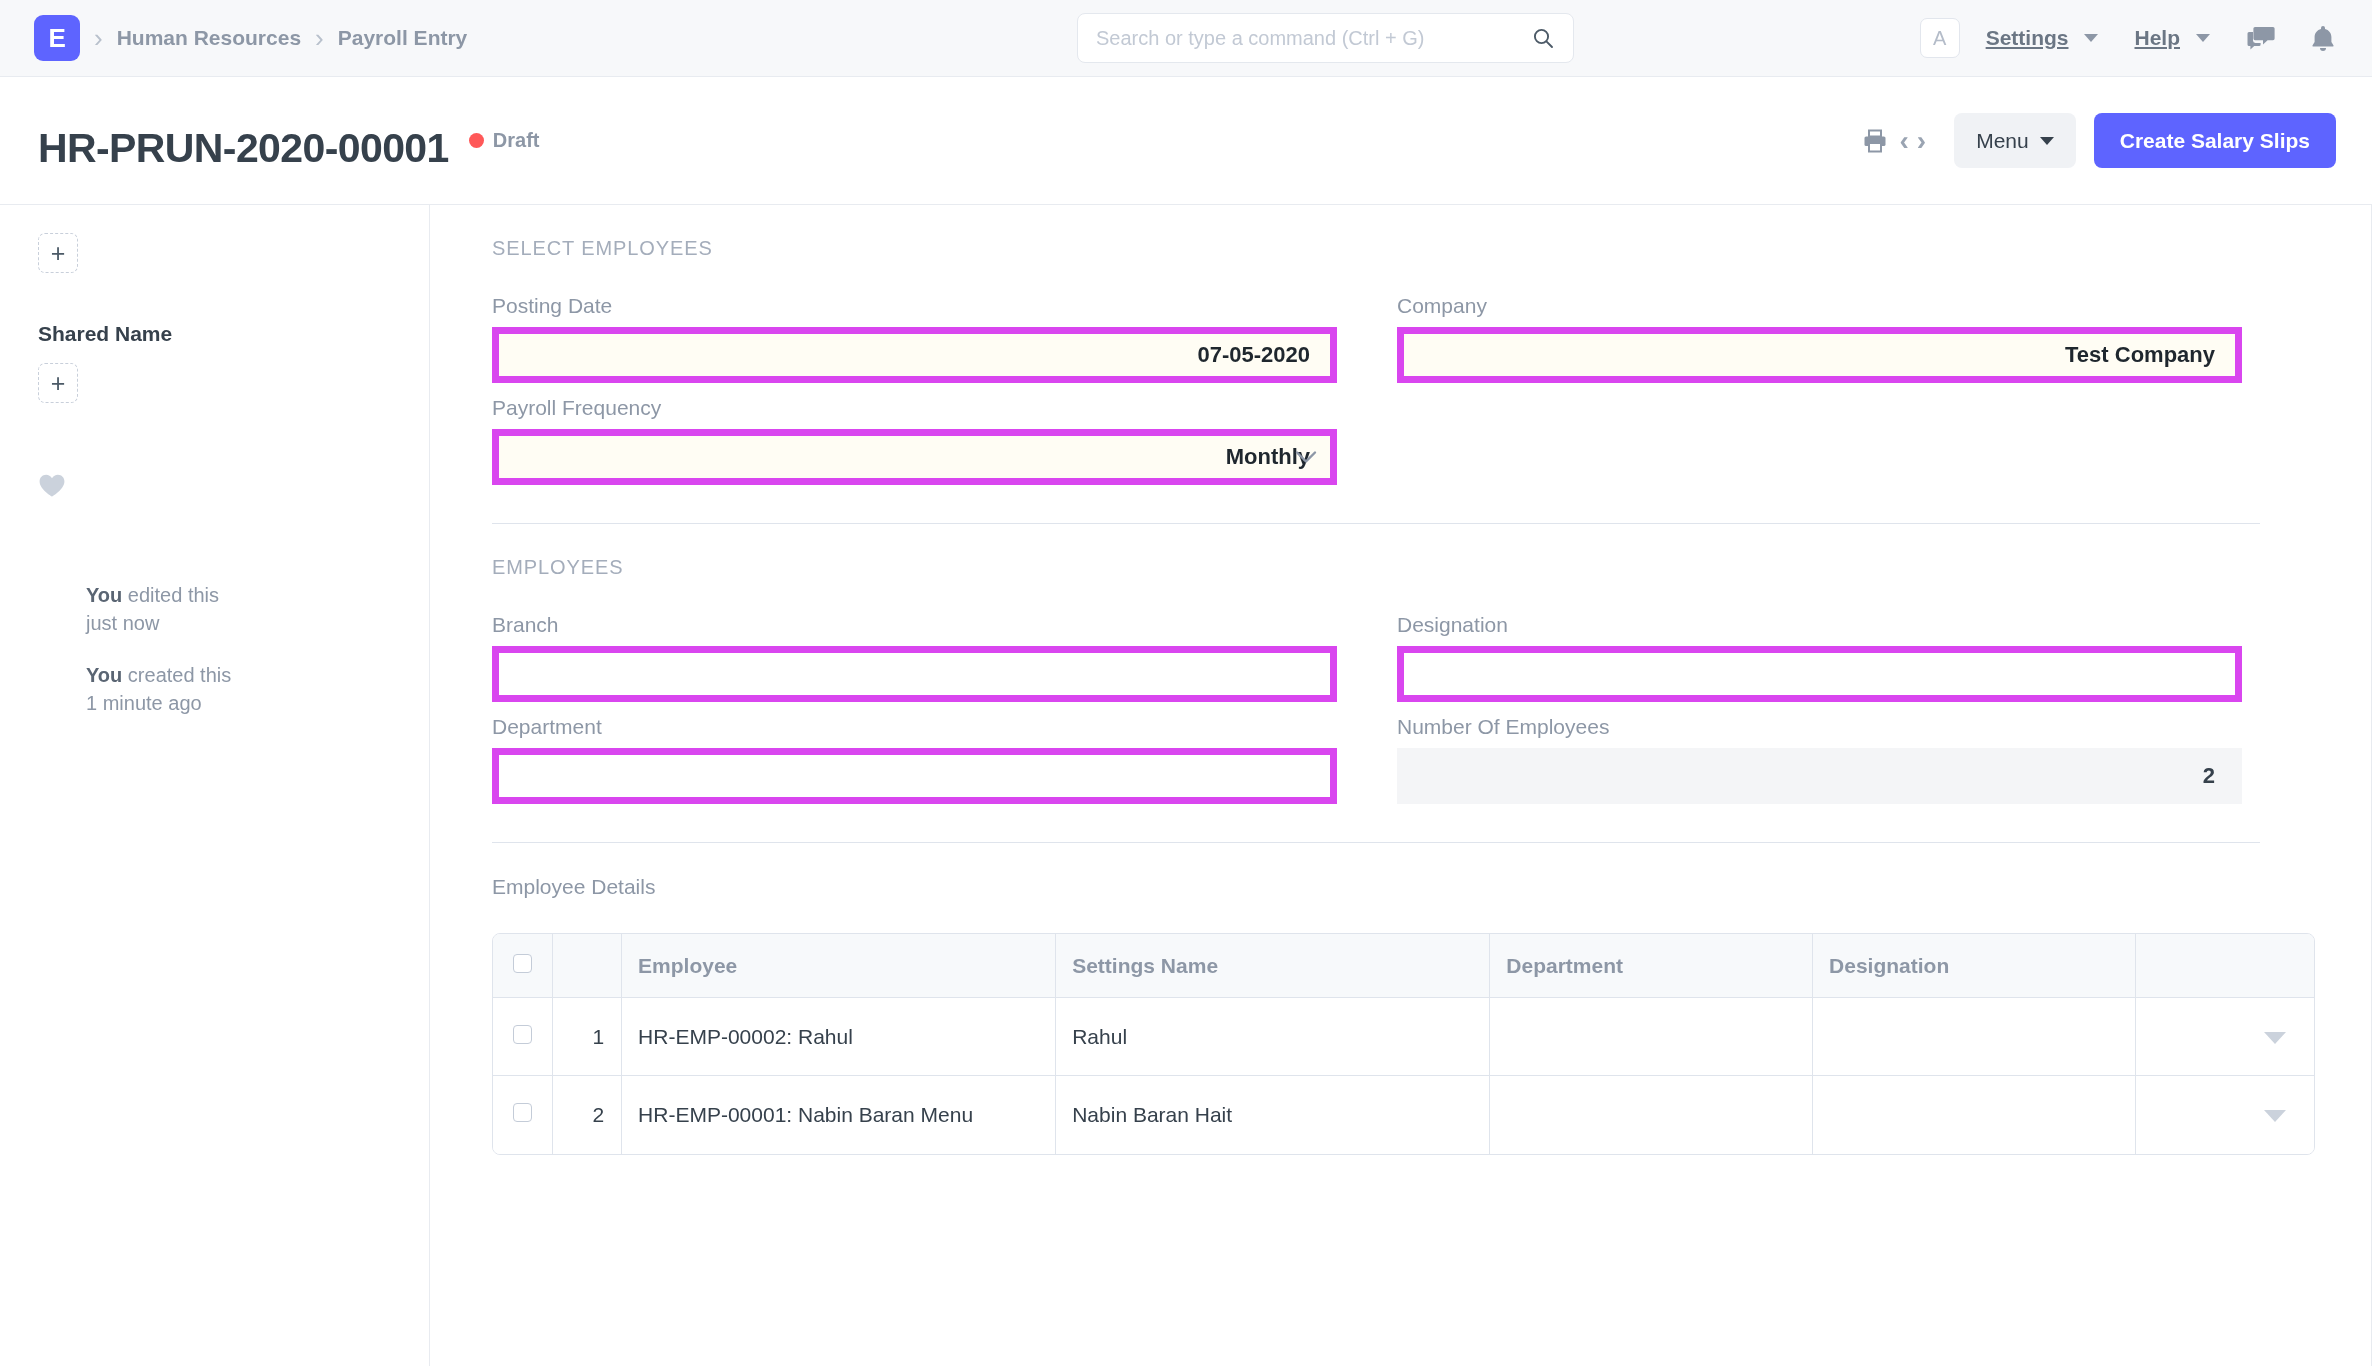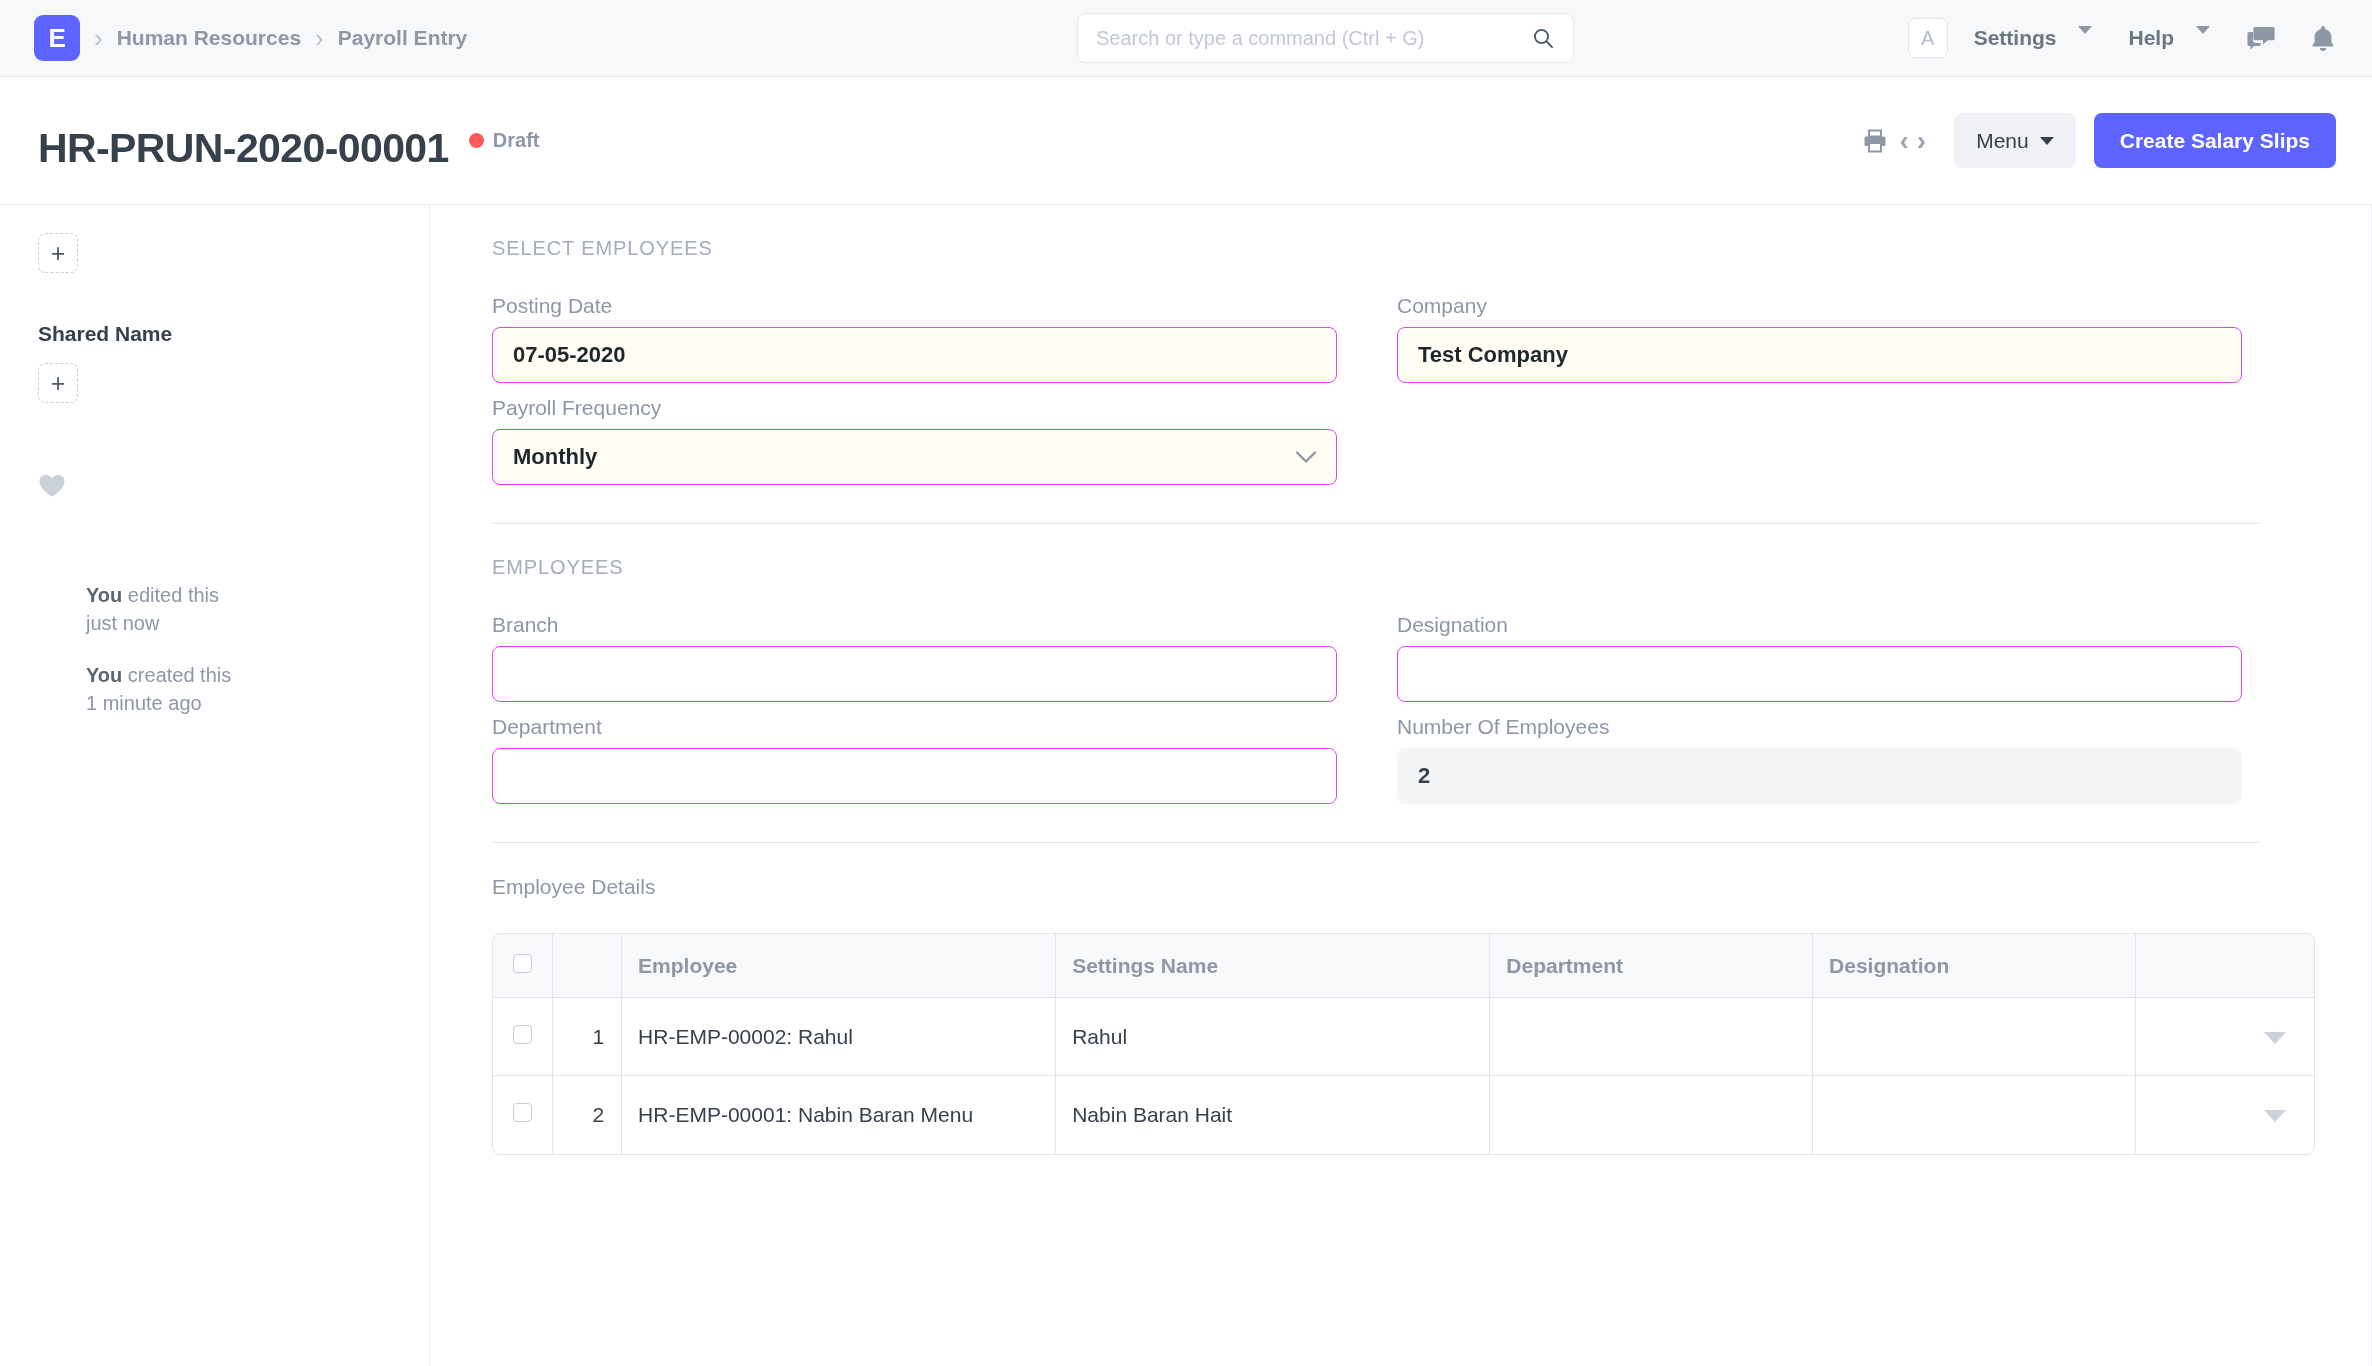--- a/index.html
+++ b/index.html
@@ -69,23 +69,23 @@
   .avatar-box {
     width: 40px; height: 40px;
     border: 1px solid #e2e6ed;
     border-radius: 7px;
     background: #fff;
     display: flex; align-items: center; justify-content: center;
     color: #b4bcc9; font-size: 20px;
     margin-right: 26px;
   }
   .nav-drop {
-    display: flex; gap: 22px;
+    display: flex; align-items: center; gap: 16px;
     color: #6b7684; font-size: 21px; font-weight: bold;
-    margin-right: 36px; cursor: pointer; white-space: nowrap;
+    margin-right: 36px; cursor: pointer; white-space: nowrap; text-decoration: underline;
   }
   .caret { width: 0; height: 0; border-left: 7px solid transparent;
            border-right: 7px solid transparent; border-top: 8px solid #8d97a6; }
   .nav-icon { margin-right: 34px; display: flex; align-items: center; }
   .nav-icon:last-child { margin-right: 0; }
 
   
   .page-head {
     height: 128px;
     background: #fff;
@@ -170,24 +170,24 @@
   .grid2 { display: flex; gap: 60px; }
   .col { width: 845px; flex: none; }
   .frow { margin-bottom: 13px; }
   .frow:last-child { margin-bottom: 0; }
   .flabel {
     display: block; font-size: 21px; color: #8d97a6;
     margin-bottom: 9px;
   }
   .finput {
     width: 100%; height: 56px;
-    border: 1px solid #d946ef; border-radius: 8px;
+    border: 7px solid #d946ef; border-radius: 0;
     background: #fff; padding: 0 20px;
     font-family: "Liberation Sans", sans-serif;
-    font-size: 22px; color: #1f272e; outline: none;
+    font-size: 22px; color: #1f272e; outline: none; text-align: right;
   }
   .finput.mandatory { background: #fffdf4; }
   .finput.mandatory::placeholder { color: #c2c9d4; }
   .finput.readonly {
     background: #f4f5f7; border-color: transparent;
     font-weight: bold; color: #36414c;
   }
   .finput.bold { font-weight: bold; }
   .select-wrap { position: relative; }
   .select-wrap .chev-down {

